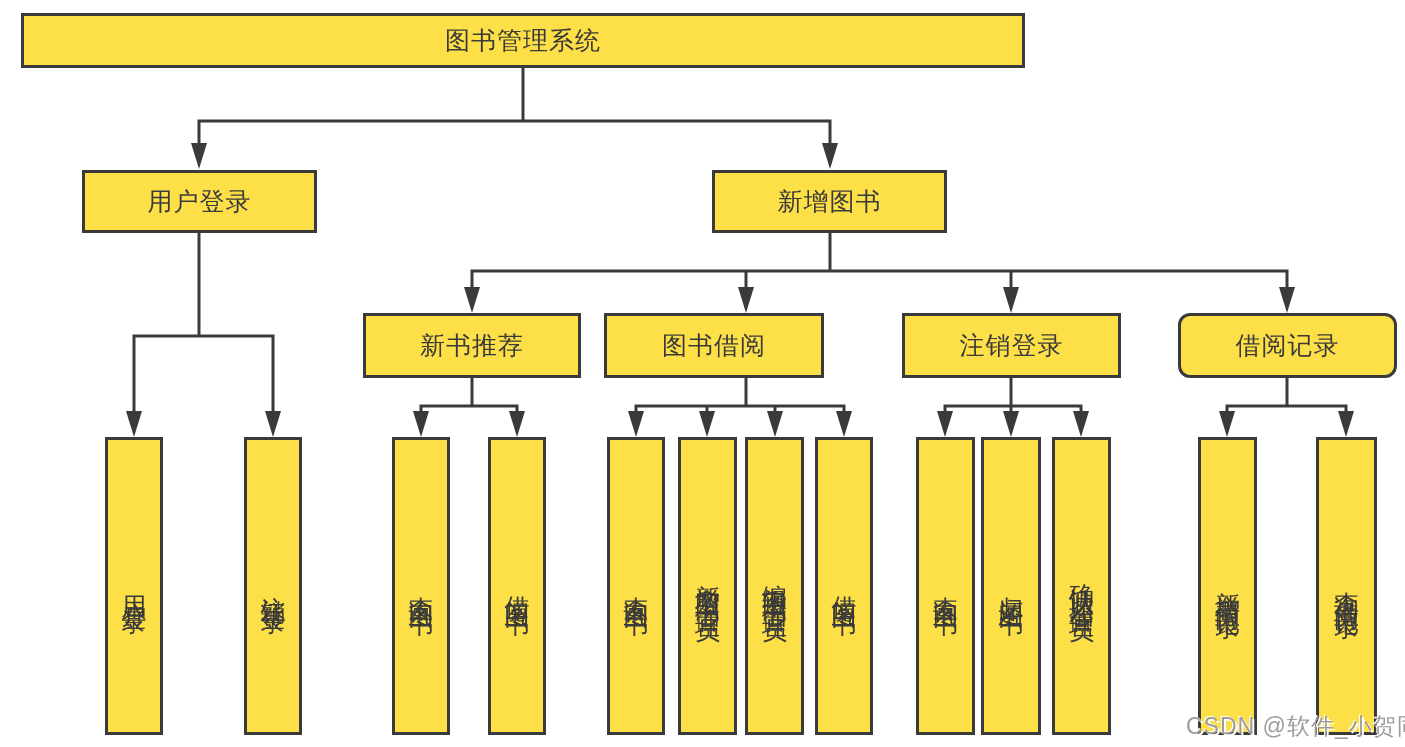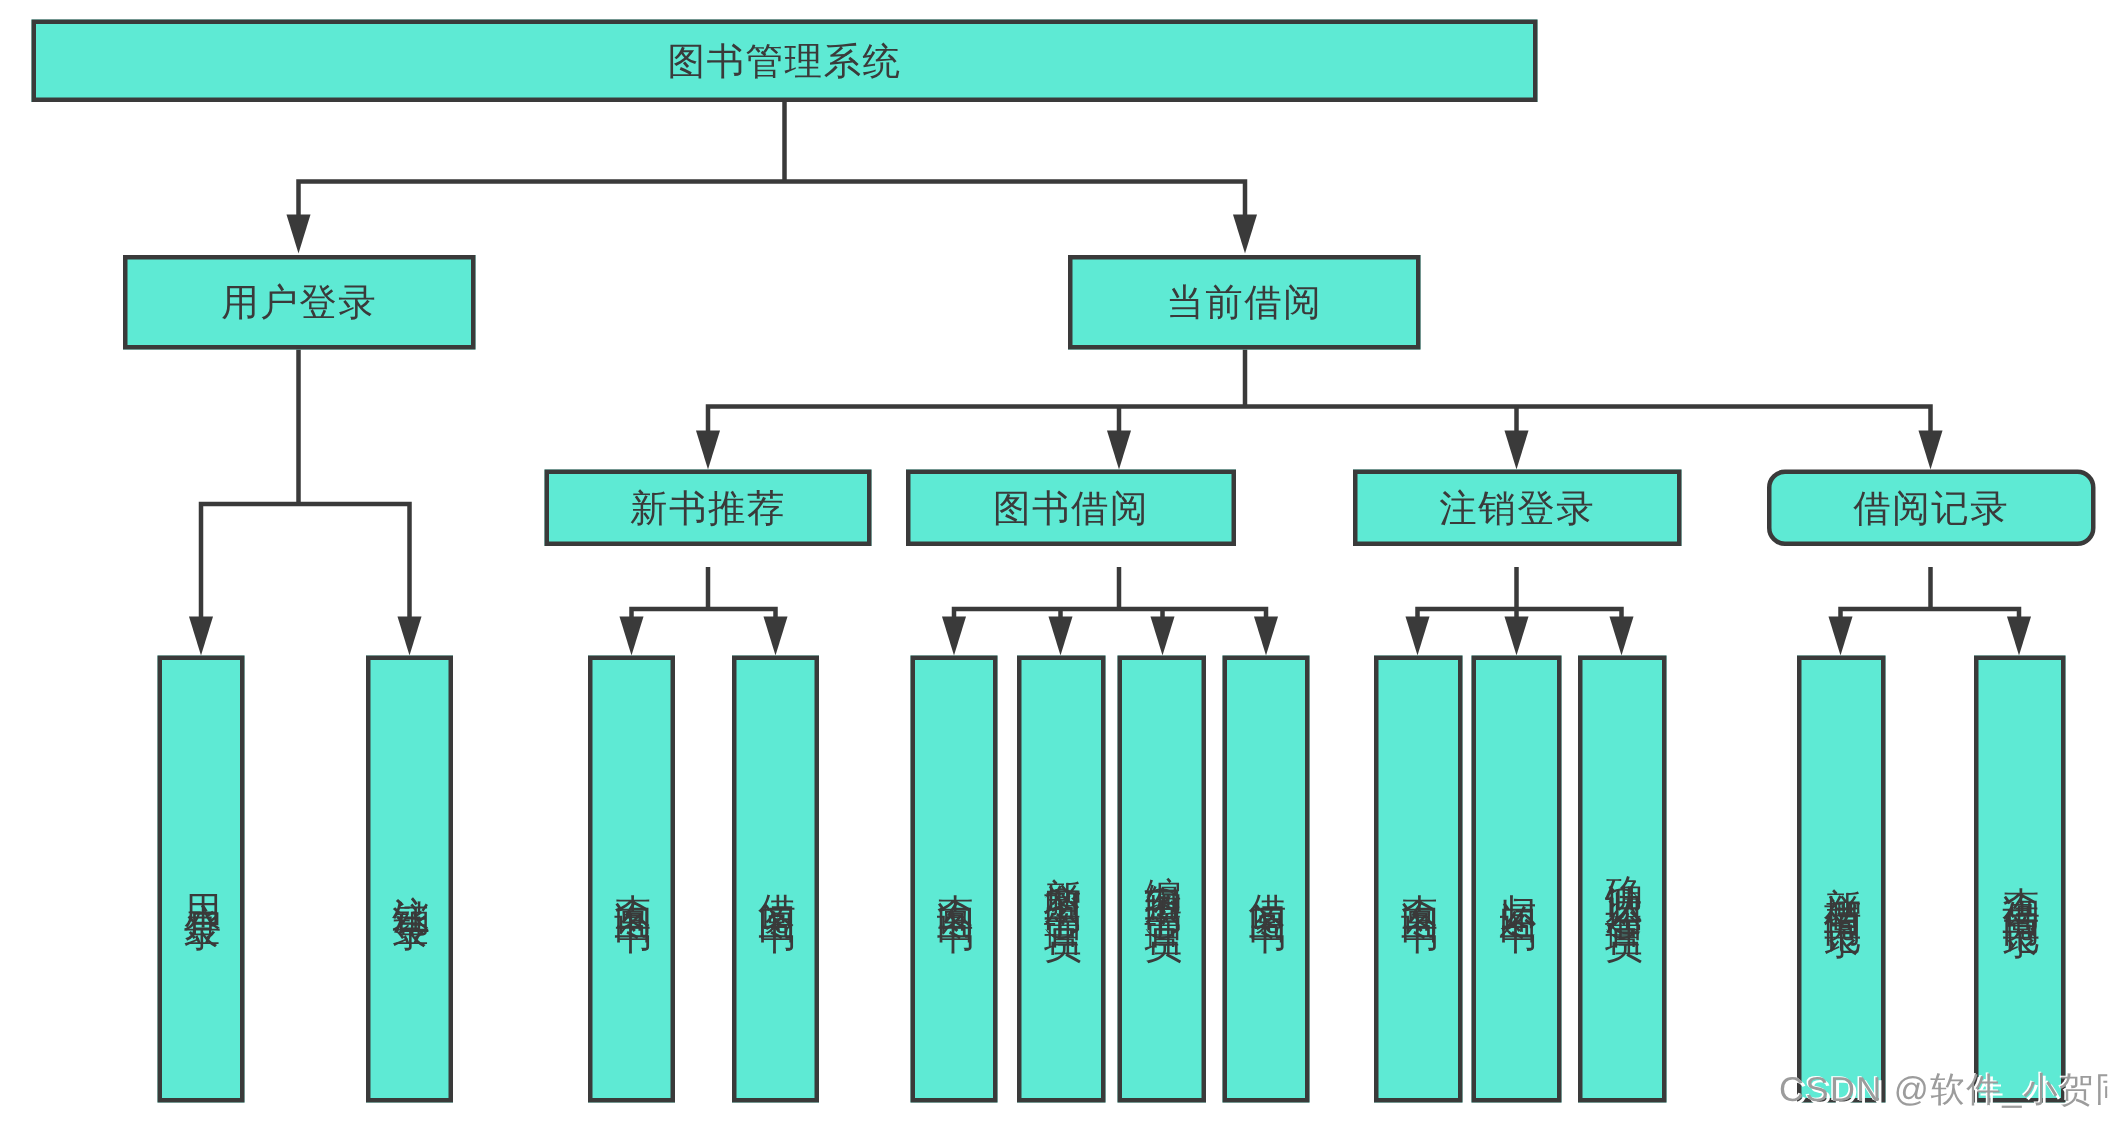--- a/index.html
+++ b/index.html
@@ -12,37 +12,37 @@
     color: #333333;
     overflow: hidden;
   }
   #wires {
     position: absolute;
     left: 0; top: 0;
     width: 1405px; height: 747px;
   }
   .box {
     position: absolute;
-    background: #5eead4;
+    background: #fde047;
     border: 3px solid #3a3a3a;
     box-sizing: border-box;
     display: flex;
     align-items: center;
     justify-content: center;
   }
   .h-label {
     font-size: 25px;
     letter-spacing: 1px;
     color: #3a3a3a;
     white-space: nowrap;
   }
   .root-box   { left: 21px;  top: 13px;  width: 1004px; height: 55px; }
   .lvl2-a     { left: 82px;  top: 170px; width: 235px;  height: 63px; }
   .lvl2-b     { left: 712px; top: 170px; width: 235px;  height: 63px; }
-  .lvl3       { top: 313px; height: 51px; }
+  .lvl3       { top: 313px; height: 65px; }
   .lvl3-a     { left: 363px;  width: 218px; }
   .lvl3-b     { left: 604px;  width: 220px; }
   .lvl3-c     { left: 902px;  width: 219px; }
   .lvl3-d     { left: 1178px; width: 219px; border-radius: 12px; }
   .leaf {
     top: 437px;
     height: 298px;
   }
   .v-label {
     writing-mode: vertical-rl;
@@ -121,21 +121,21 @@
   </svg>
 
   <div class="box root-box">
     <span class="h-label">图书管理系统</span>
   </div>
 
   <div class="box lvl2-a">
     <span class="h-label">用户登录</span>
   </div>
   <div class="box lvl2-b">
-    <span class="h-label">当前借阅</span>
+    <span class="h-label">新增图书</span>
   </div>
 
   <div class="box lvl3 lvl3-a">
     <span class="h-label">新书推荐</span>
   </div>
   <div class="box lvl3 lvl3-b">
     <span class="h-label">图书借阅</span>
   </div>
   <div class="box lvl3 lvl3-c">
     <span class="h-label">注销登录</span>

